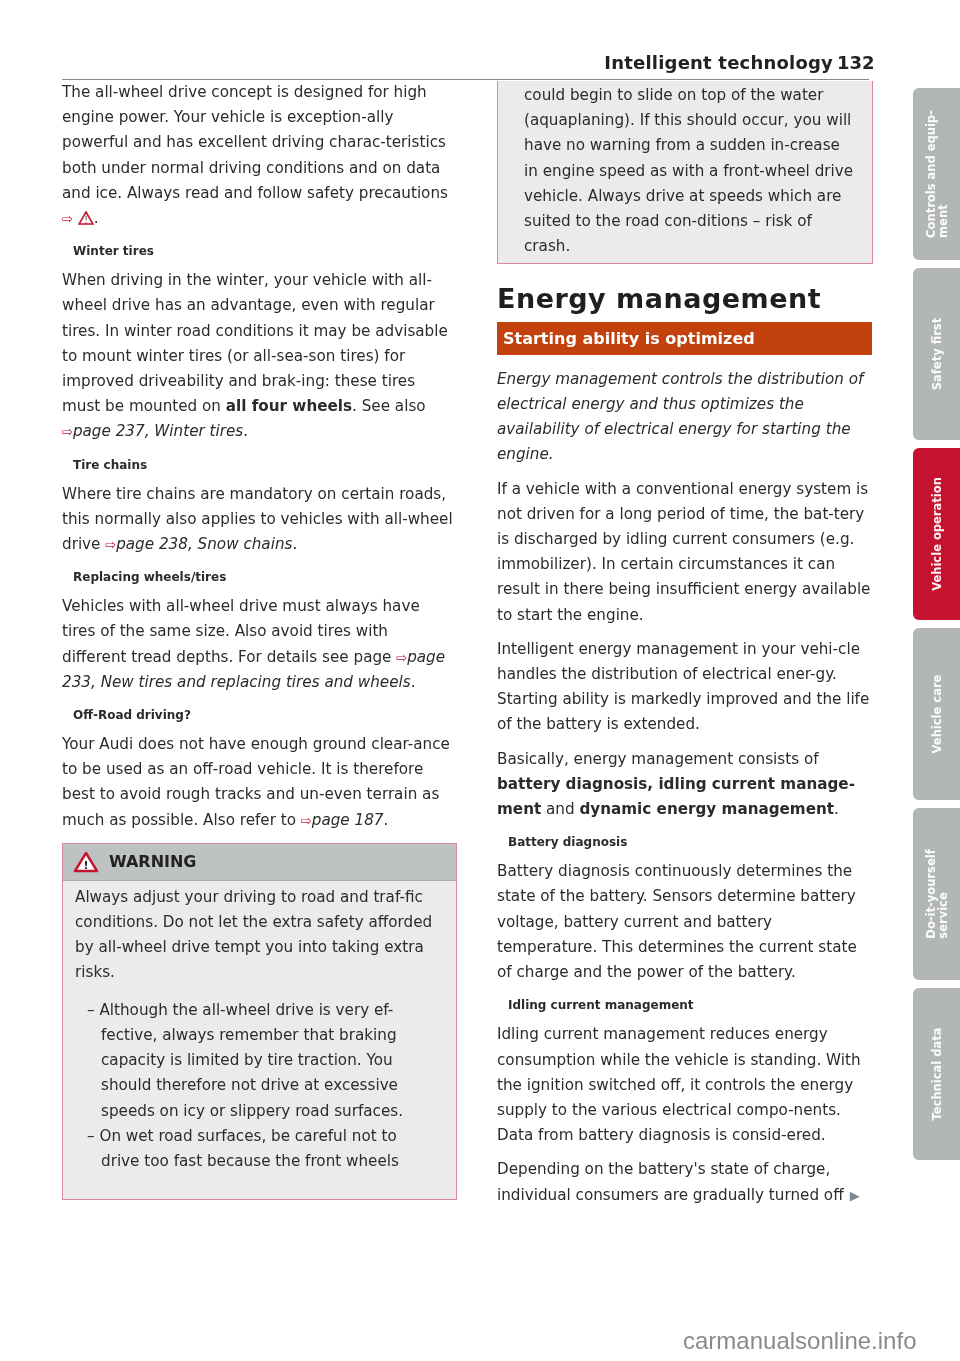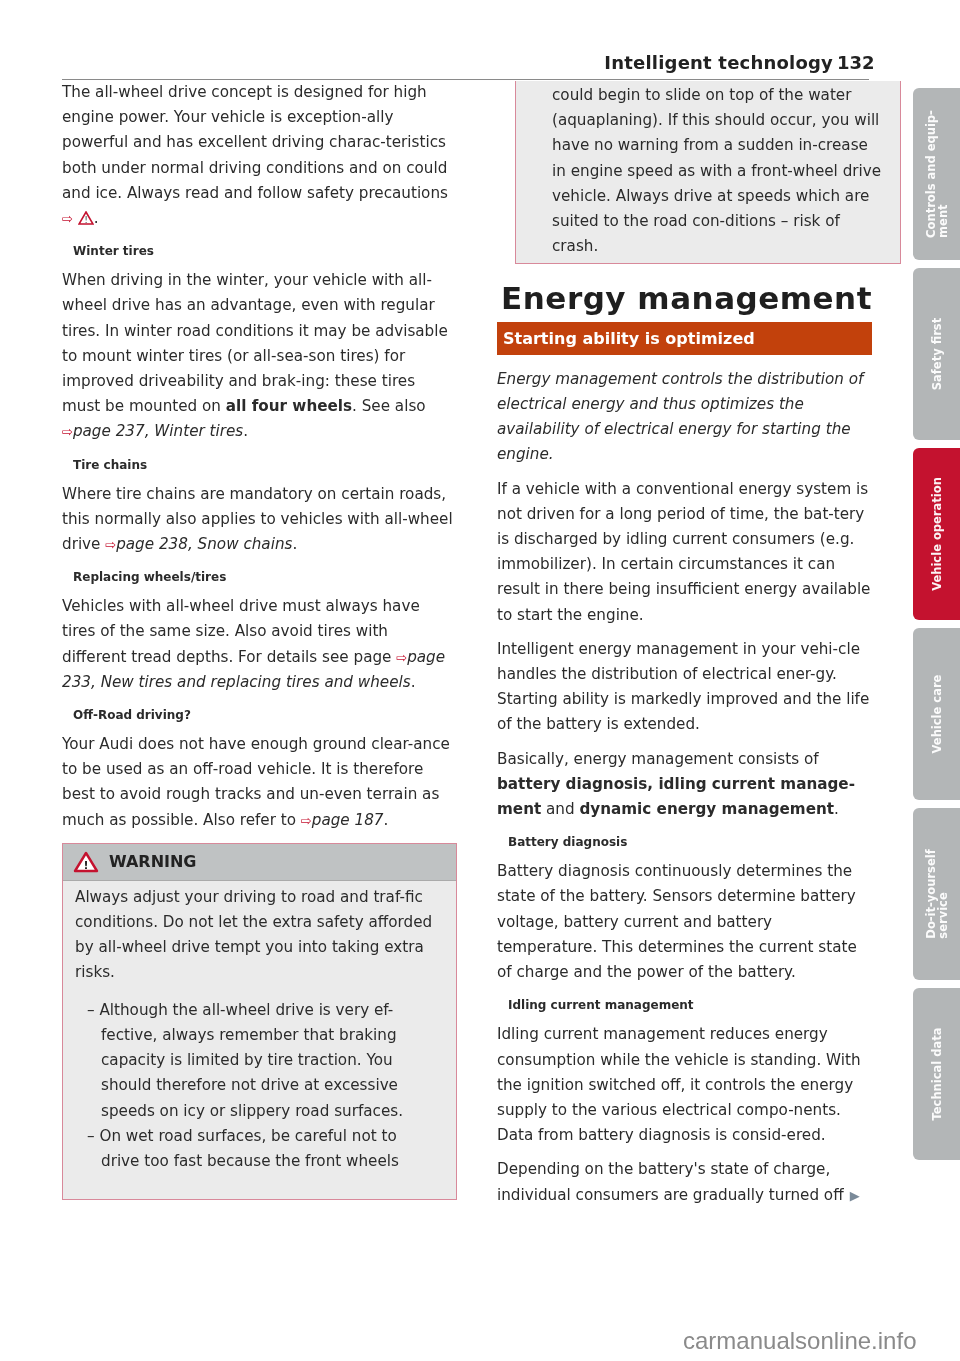--- a/index.html
+++ b/index.html
@@ -17,42 +17,42 @@
   .em { font-style: italic; }
   .b { font-weight: bold; }
   .arrow { color: #c4122f; font-size: 13px; }
   .warn-tri { display: inline-block; vertical-align: -2px; }
   .warning-box { border: 1px solid #d8899a; background: #ebebeb; margin-top: 10px; }
   .warning-head { background: #bfc2c3; height: 36px; display: flex; align-items: center; padding-left: 10px; border-bottom: 1px solid #aaa; }
   .warning-head span.lbl { font-size: 16px; font-weight: bold; margin-left: 10px; color: #222; }
   .warning-body { padding: 4px 12px 13px 12px; }
   .warning-body ul { list-style: none; padding: 0; margin: 12px; }
   .warning-body li { padding-left: 14px; text-indent: -14px; }
-  .cont-box { border: 1px solid #d8899a; background: #ebebeb; border-top: none; padding: 2px 16px 4px 36px; width: 332px; margin-left: 18px; }
-  .h1 { font-size: 31px; font-weight: bold; margin: 22px 0 10px 0; letter-spacing: 0.5px; color: #1f1f1f; text-align: right; }
+  .cont-box { border: 1px solid #d8899a; background: #ebebeb; border-top: none; padding: 2px 16px 4px 26px; width: 332px; }
+  .h1 { font-size: 27px; font-weight: bold; margin: 22px 0 10px 0; letter-spacing: 0.5px; color: #1f1f1f; }
   .red-bar { background: #c2410c; color: #fff; font-size: 16px; font-weight: bold; padding: 4px 6px; margin-bottom: 12px; }
   .tabs { position: absolute; left: 913px; top: 78px; width: 47px; }
   .tab { position: absolute; left: 0; width: 47px; background: #b3b6b7; border-radius: 6px 0 0 6px; }
   .tab.active { background: #c4122f; }
   .tab-label { position: absolute; left: 50%; top: 50%; transform: translate(-50%,-50%) rotate(-90deg);
                color: #fff; font-size: 11.5px; line-height: 12px; white-space: pre; text-align: left; font-weight: bold; opacity: 0.95; }
   .watermark { position: absolute; left: 683px; top: 1327px; font-size: 24px; color: #8a8a8a; font-family: "Liberation Sans", sans-serif; }
   .next-arrow { color: #7a8a99; font-size: 13px; margin-left: 6px; }
 </style>
 </head>
 <body>
 
 <div class="header">
   <span class="header-title">Intelligent technology</span>
   <span class="page-number">132</span>
   <div class="header-rule"></div>
 </div>
 
 <div class="col col-left" style="top:80px;">
-  <p><span>The all-wheel drive concept is designed for high engine power. Your vehicle is exception-ally powerful and has excellent driving charac-teristics both under normal driving conditions and on could and ice. Always read and follow safety precautions</span> <span class="arrow">⇨</span> <svg class="warn-tri" width="16" height="14" viewBox="0 0 16 14">
+  <p><span>The all-wheel drive concept is designed for high engine power. Your vehicle is exception-ally powerful and has excellent driving charac-teristics both under normal driving conditions and on data and ice. Always read and follow safety precautions</span> <span class="arrow">⇨</span> <svg class="warn-tri" width="16" height="14" viewBox="0 0 16 14">
         <path d="M8 1 L15 13 L1 13 Z" fill="none" stroke="#c4122f" stroke-width="1.6"></path>
         <text x="8" y="12" font-size="8" text-anchor="middle" fill="#333">!</text>
       </svg>.</p>
 
   <h3>Winter tires</h3>
   <p><span>When driving in the winter, your vehicle with all-wheel drive has an advantage, even with regular tires. In winter road conditions it may be advisable to mount winter tires (or all-sea-son tires) for improved driveability and brak-ing: these tires must be mounted on </span><span class="b">all four wheels</span><span>. See also </span><span class="arrow">⇨</span><span class="em">page 237, Winter tires</span><span>.</span></p>
 
   <h3>Tire chains</h3>
   <p><span>Where tire chains are mandatory on certain roads, this normally also applies to vehicles with all-wheel drive </span><span class="arrow">⇨</span><span class="em">page 238, Snow chains</span><span>.</span></p>
 

